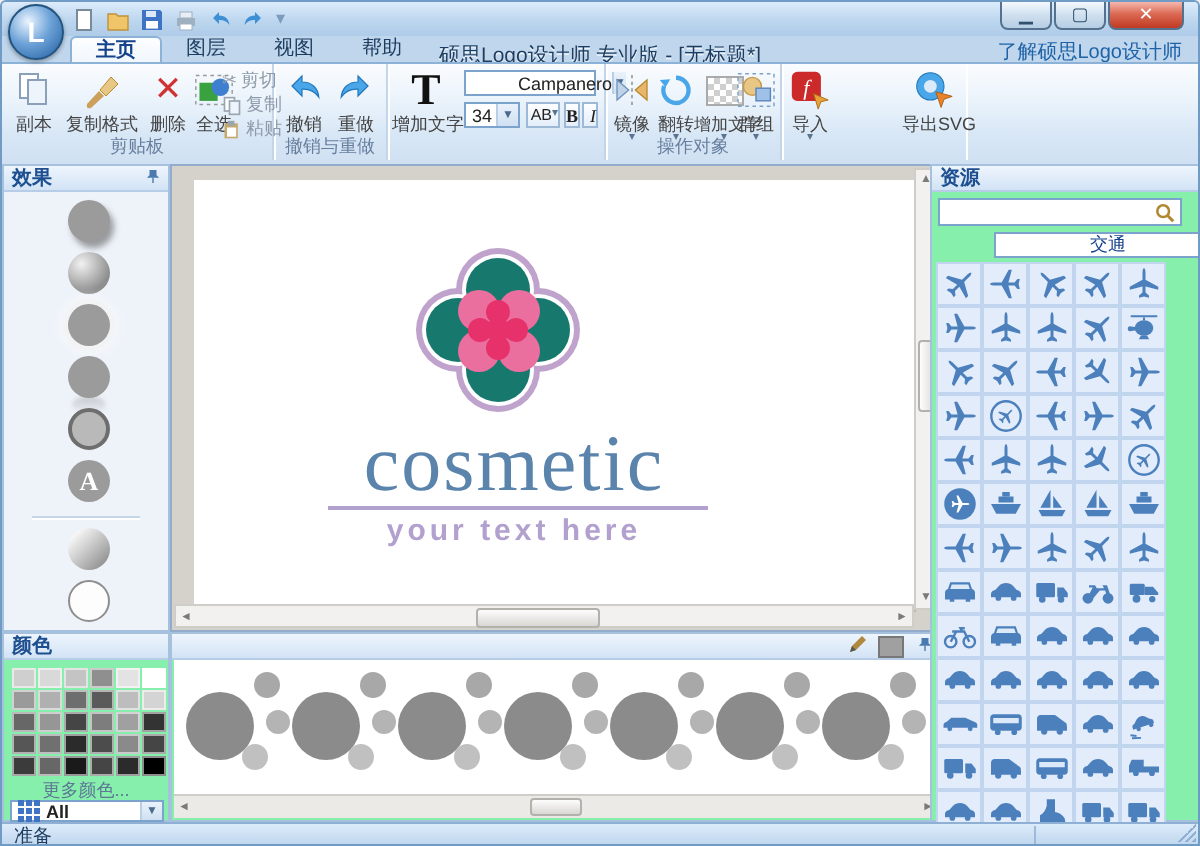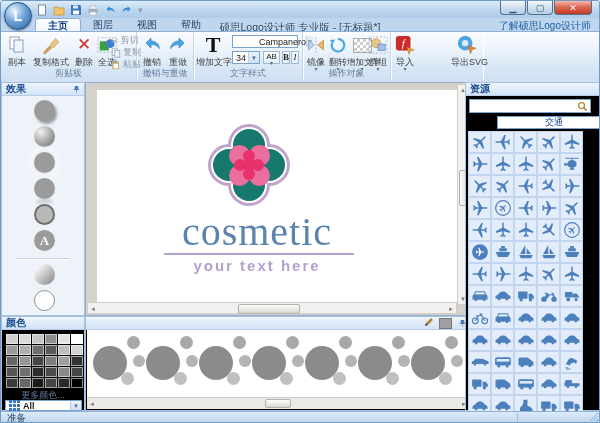--- a/index.html
+++ b/index.html
@@ -43,28 +43,28 @@
   .bigbtn .bicon{height:24px;display:flex;align-items:center;justify-content:center;}
   .smallcol{position:absolute;display:flex;flex-direction:column;gap:1px;}
   .smallbtn{display:flex;align-items:center;gap:2px;font-size:9px;color:#8d9aa9;height:11px;white-space:nowrap;}
   .ddbox{position:absolute;background:#fff;border:1px solid #7ba3cc;box-sizing:border-box;
          font-size:9px;color:#222;display:flex;align-items:center;padding-left:3px;}
   .ddbox .caret{margin-left:auto;width:10px;height:100%;border-left:1px solid #b9cfe6;
                 background:linear-gradient(#eaf2fb,#cfe0f2);display:flex;align-items:center;justify-content:center;
                 font-size:6px;color:#4a6a8e;}
   .mini-caret{font-size:6px;color:#5a748f;line-height:5px;}
   .tbtn{border:1px solid #9db9d6;background:linear-gradient(#fdfeff,#e4eefa);box-sizing:border-box;
-        display:flex;align-items:center;justify-content:space-between;font-size:9px;color:#222;flex-direction:column;}
+        display:flex;align-items:center;justify-content:flex-end;font-size:9px;color:#222;}
   .checker{width:17px;height:13px;border:1px solid #aaa;
     background-image:linear-gradient(45deg,#cfcfcf 25%,transparent 25%,transparent 75%,#cfcfcf 75%),
                      linear-gradient(45deg,#cfcfcf 25%,#fff 25%,#fff 75%,#cfcfcf 75%);
     background-size:6px 6px;background-position:0 0,3px 3px;}
 
   
-  .panel{position:absolute;background:#000000;box-sizing:border-box;border:1px solid #a6c1de;}
+  .panel{position:absolute;background:#86efac;box-sizing:border-box;border:1px solid #a6c1de;}
   .phead{height:13px;background:linear-gradient(#eef5fd,#d2e3f5);border-bottom:1px solid #b7cce6;
          color:#1e4f91;font-size:10px;font-weight:bold;padding:0 4px;display:flex;align-items:center;box-sizing:border-box;}
   .phead .pin{margin-left:auto;}
 
   
   .fx-list{position:absolute;left:0;top:13px;right:0;bottom:0;background:#eef3fa;}
   .fx{position:absolute;left:32px;width:21px;height:21px;border-radius:50%;background:#9b9b9b;}
   .fx-shadow{box-shadow:2px 3px 3px rgba(80,80,80,.55);}
   .fx-bevel{background:radial-gradient(circle at 32% 28%,#f2f2f2,#8e8e8e 70%);}
   .fx-glow{box-shadow:0 0 6px 3px rgba(255,255,255,.95),0 0 3px 1px #bbb;}
@@ -276,21 +276,20 @@
       <div class="tbtn" style="position:absolute;left:69px;top:19px;width:17px;height:13px;">
         <span style="font-size:8px;">AB</span>
           <span class="mini-caret">▾</span>
       </div>
       <div class="tbtn" style="position:absolute;left:88px;top:19px;width:8px;height:13px;font-family:'Liberation Serif',serif;font-weight:bold;">
           <span>B</span>
         </div>
       <div class="tbtn" style="position:absolute;left:97px;top:19px;width:8px;height:13px;font-family:'Liberation Serif',serif;font-style:italic;">
           <span>I</span>
         </div>
-      <div class="glabel">文字样式</div>
     </div>
 
     <div class="rgroup" style="left:302px;width:87px;">
       <div class="bigbtn" style="left:2px;width:22px;">
         <div class="bicon">
             <svg width="20" height="18" viewBox="0 0 24 20">
               <path d="M12 1v18" stroke="#999" stroke-dasharray="2 2" fill="none"></path>
               <path d="M3 4v12l7-6z" fill="#bfd3e8" stroke="#6f94bb" stroke-width=".8"></path>
               <path d="M21 4v12l-7-6z" fill="#e8b76a" stroke="#b98a2e" stroke-width=".8"></path>
             </svg>

